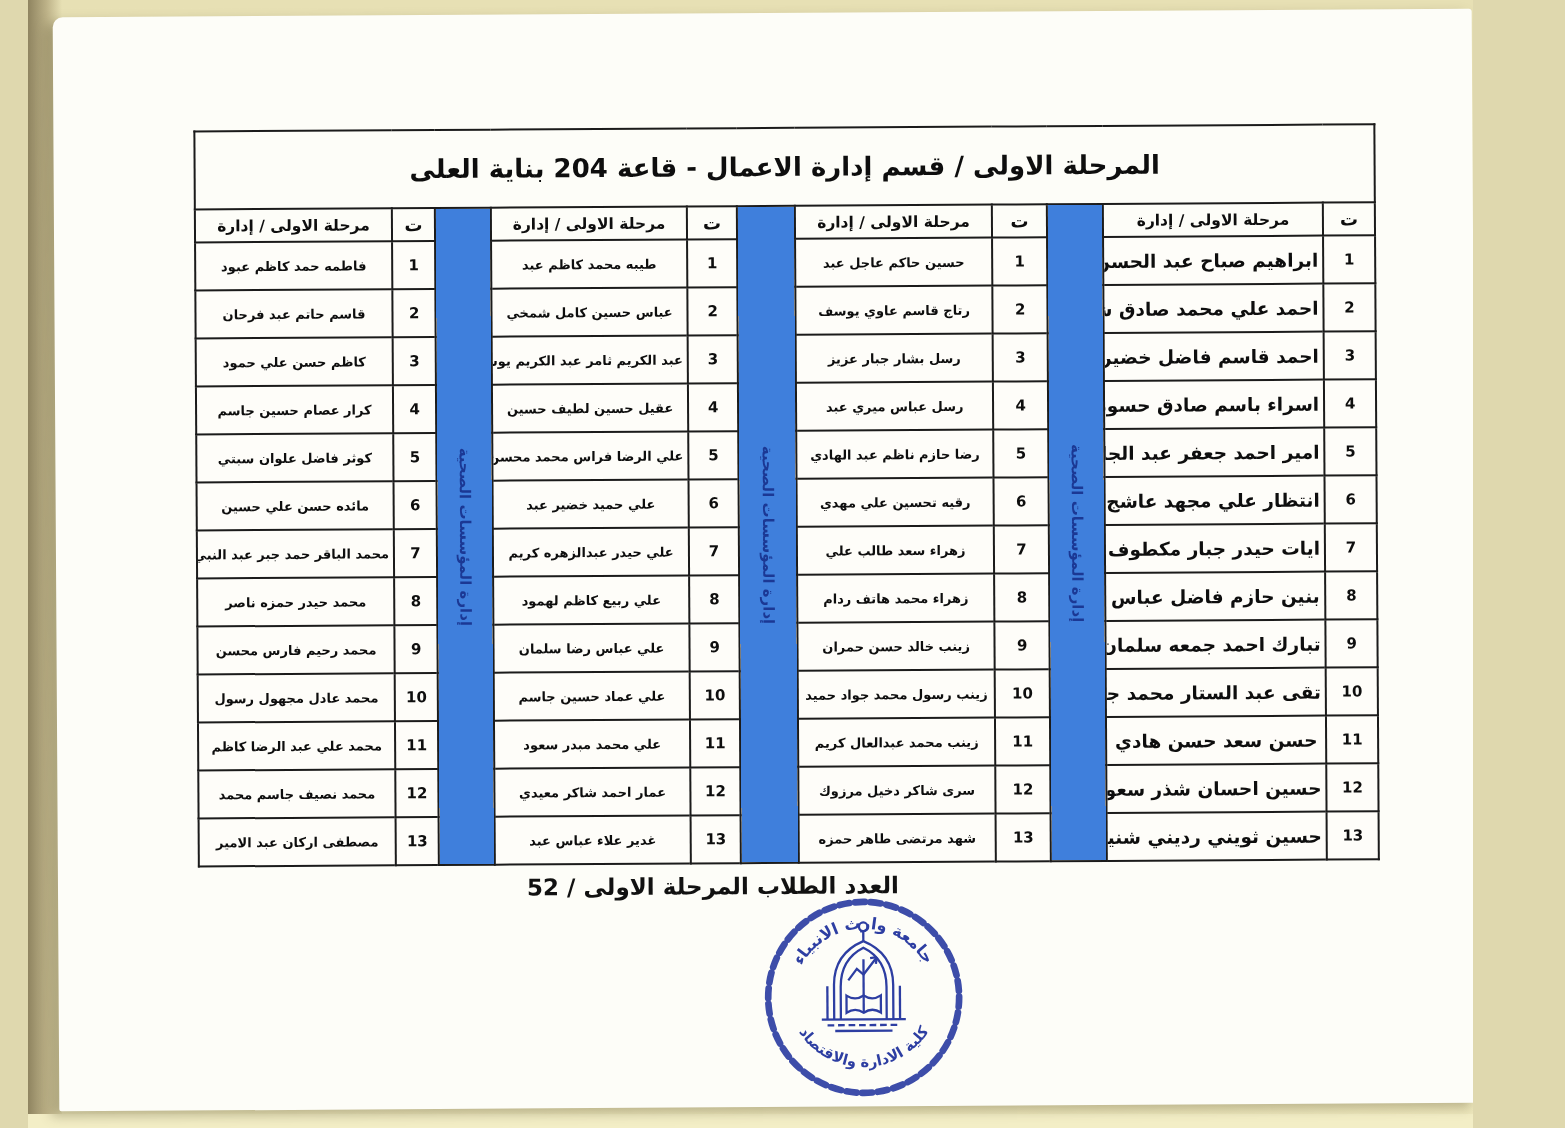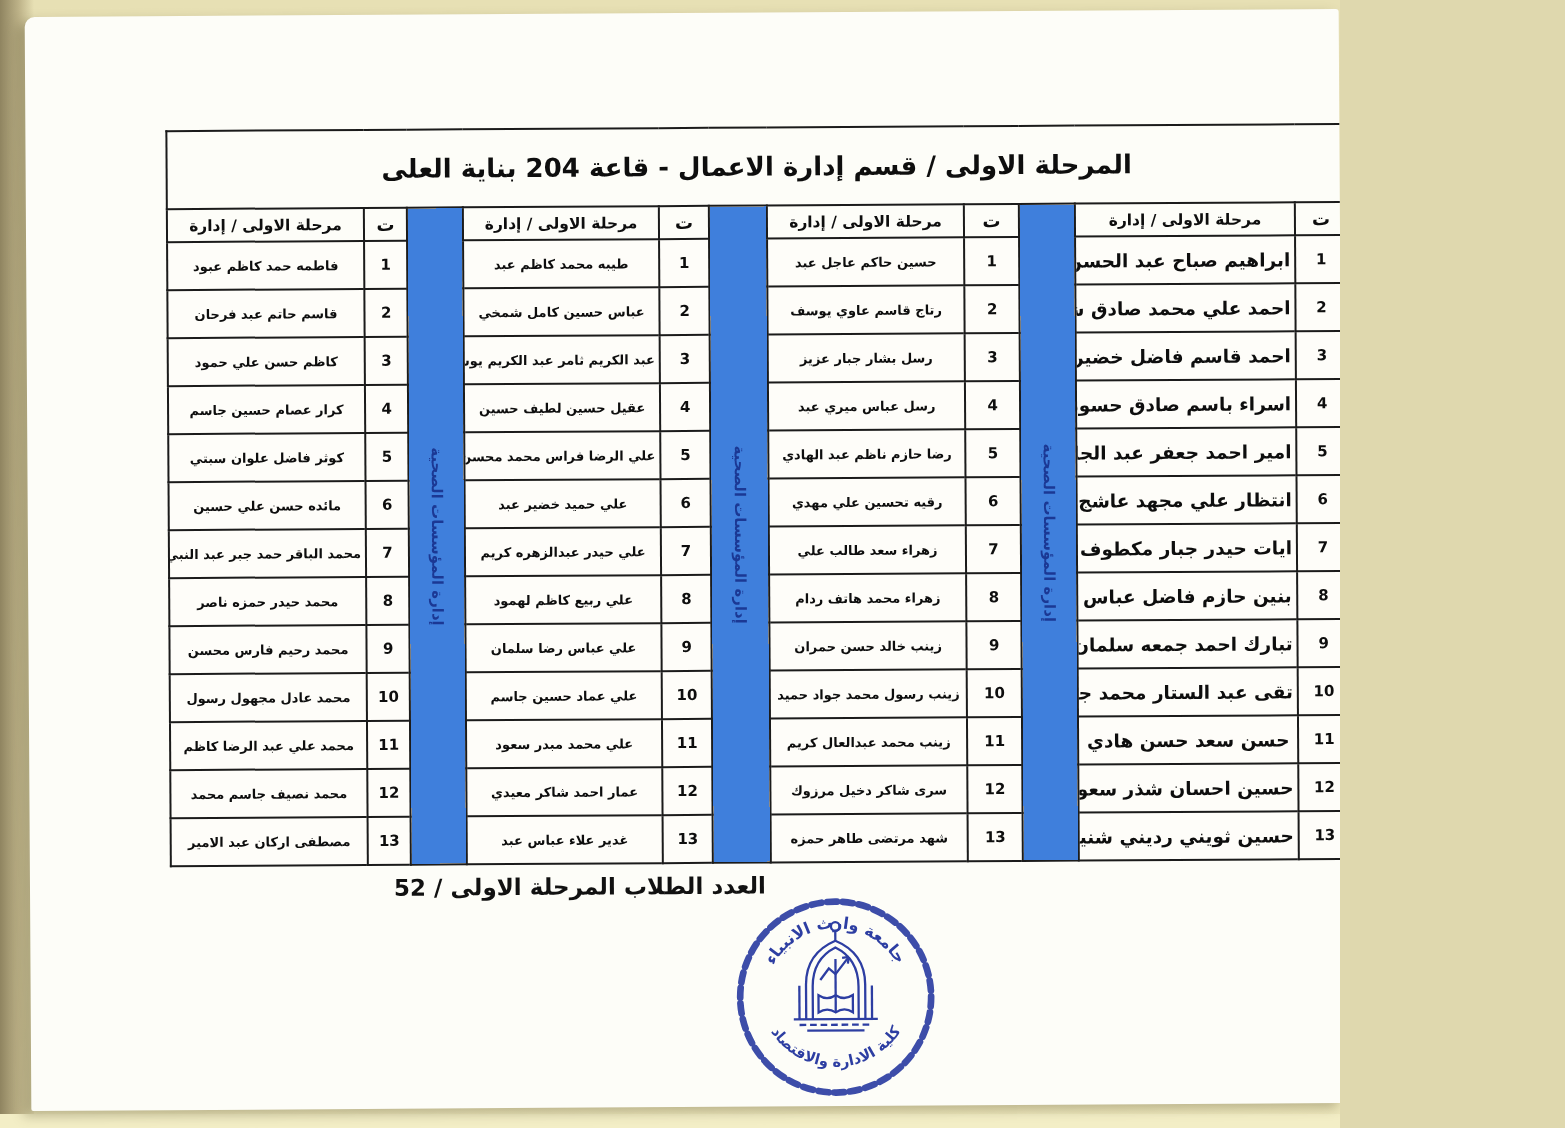--- a/index.html
+++ b/index.html
@@ -1,20 +1,21 @@
 <!DOCTYPE html>
 <html lang="ar"><head>
 <meta charset="utf-8">
 <style>
   * { margin:0; padding:0; box-sizing:border-box; }
   html,body { background:#dfd8ae; }
   .scene {
-    position:relative; width:1340px; height:1128px; overflow:hidden;
+    position:relative; width:1445px; height:1128px; overflow:hidden;
     background:linear-gradient(180deg,#e7e0b4 0%, #e9e2b6 80%, #eee8bd 100%);
     font-family:"DejaVu Sans", sans-serif;
+    margin-left:28px;
   }
   .edge-shadow-left {
     position:absolute; left:0; top:0; bottom:0; width:34px;
     background:linear-gradient(90deg,#8f8460 0%, #bdb288 55%, #e7e0b4 100%);
   }
   .edge-strip-bottom {
     position:absolute; left:0; right:0; bottom:0; height:14px; background:#f3eec6;
   }
   .paper {
     position:absolute; left:28px; top:13px; right:-2px; bottom:21px;

